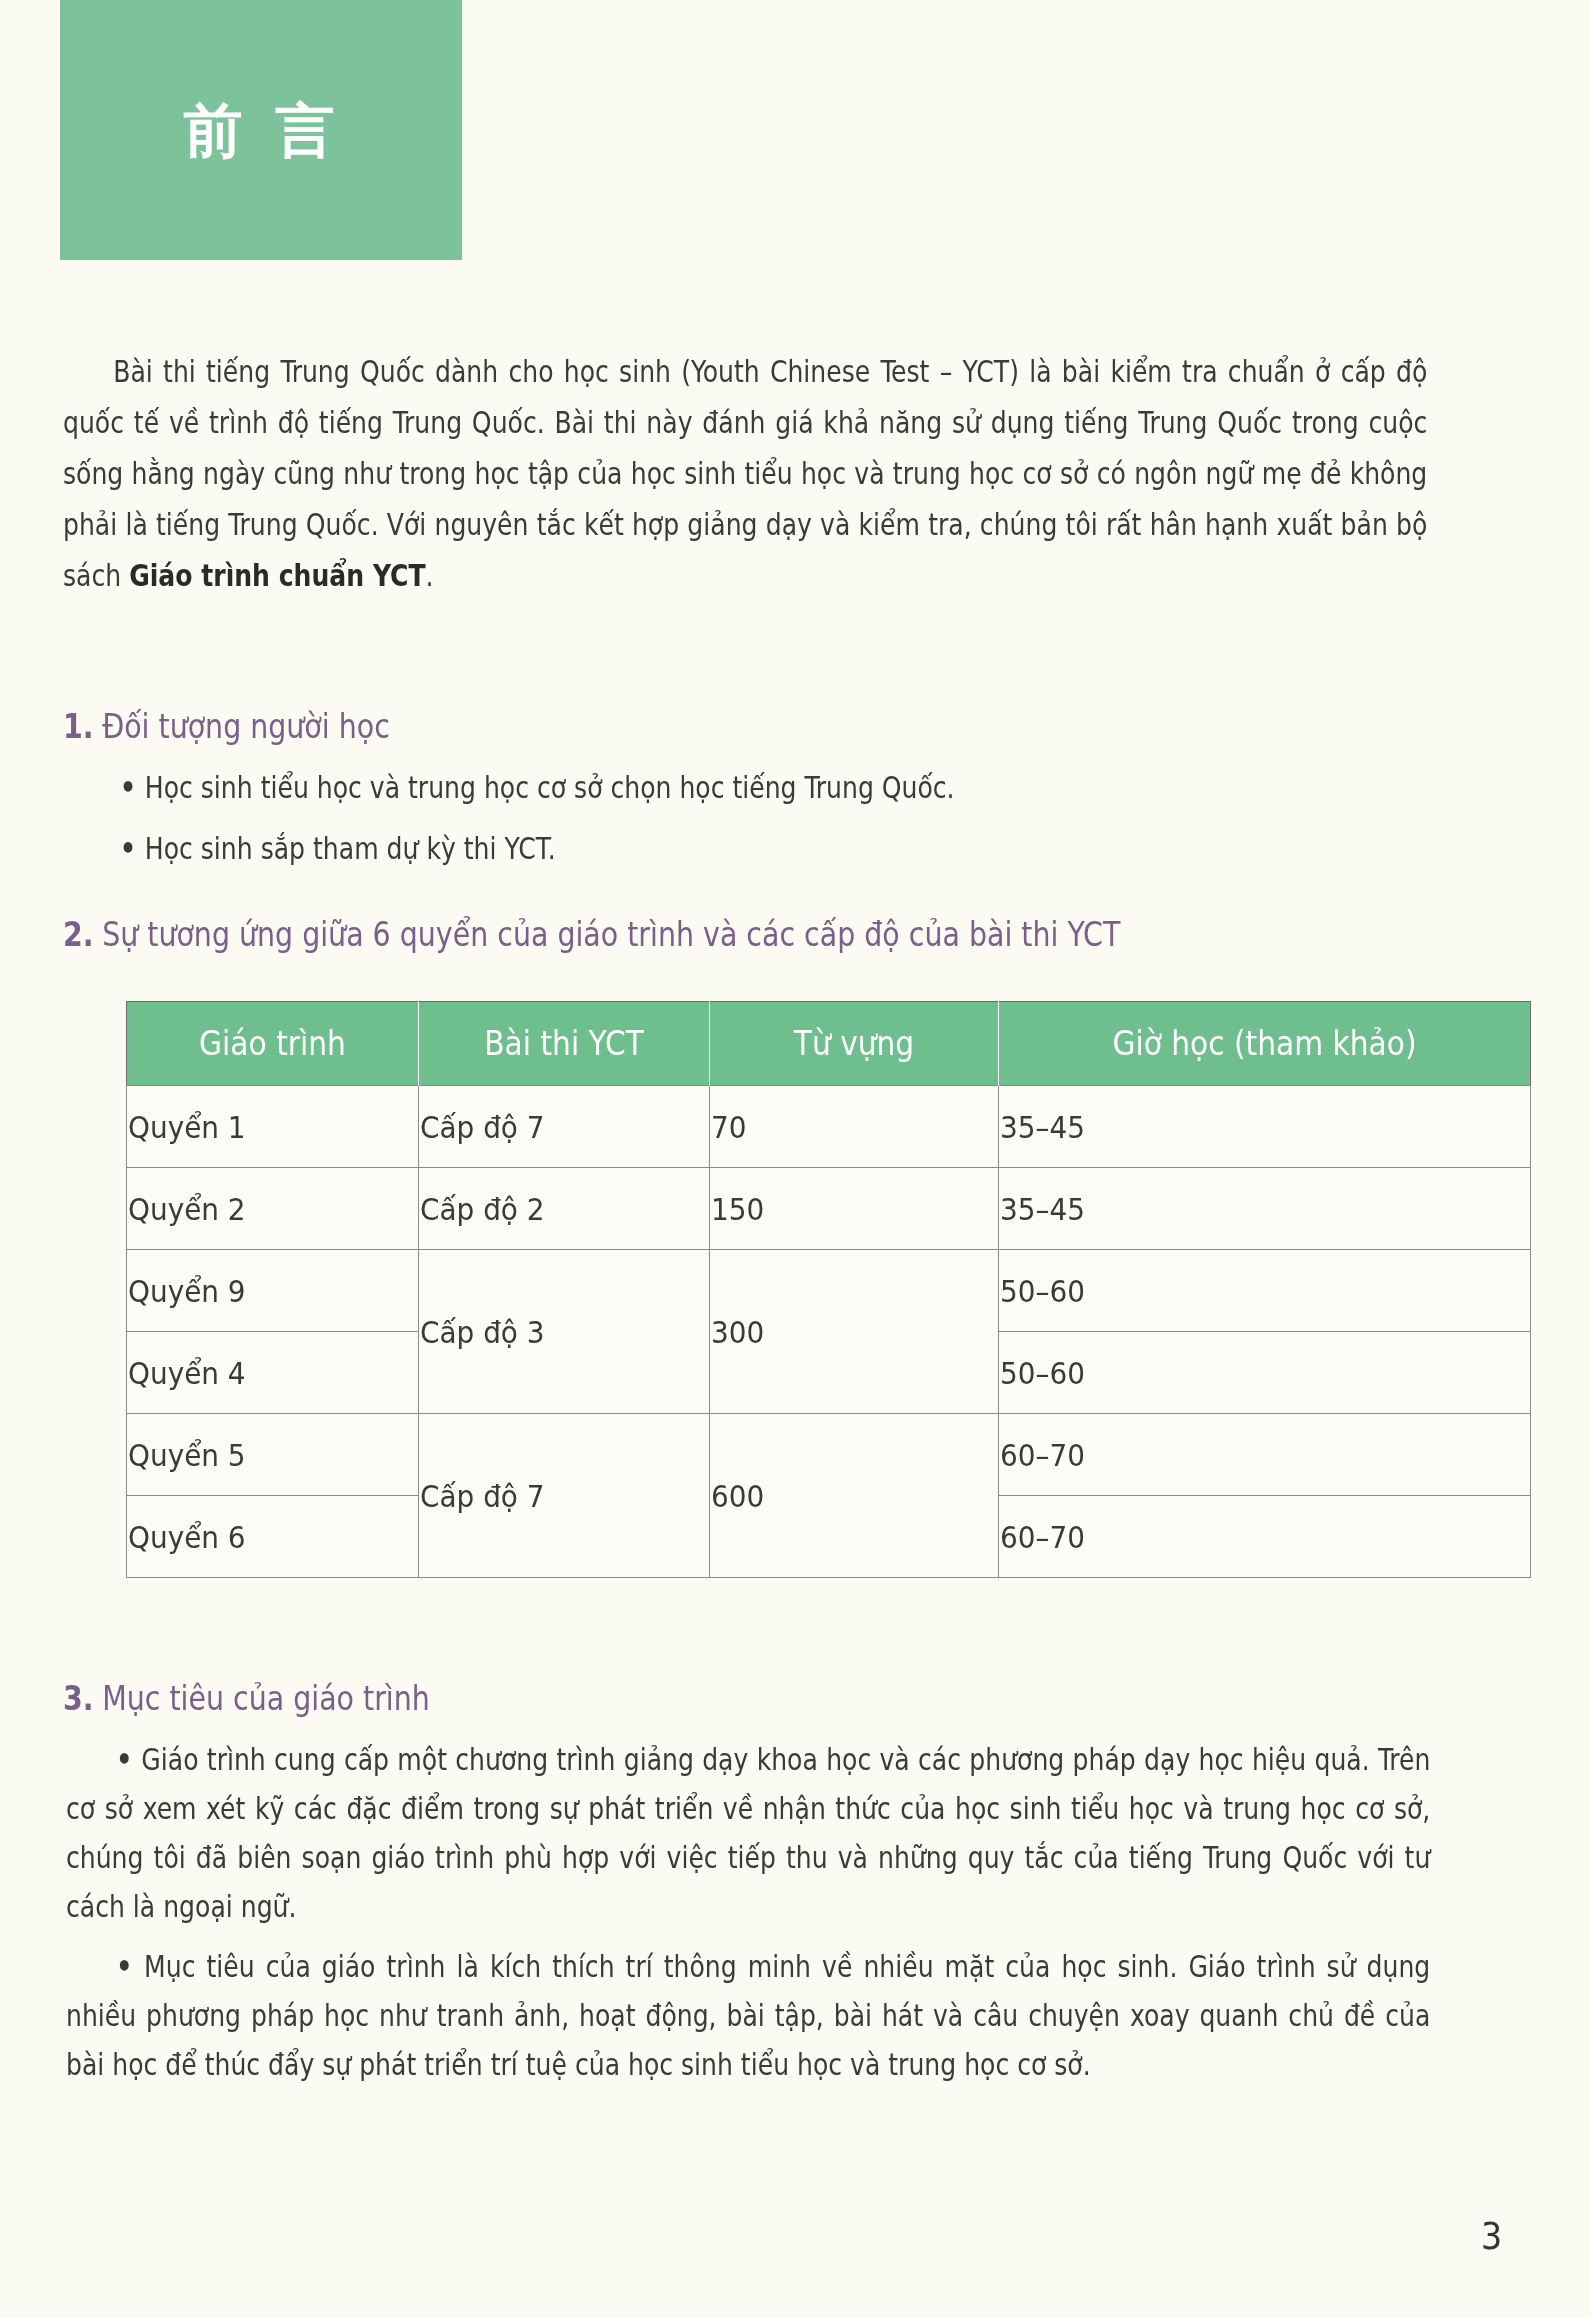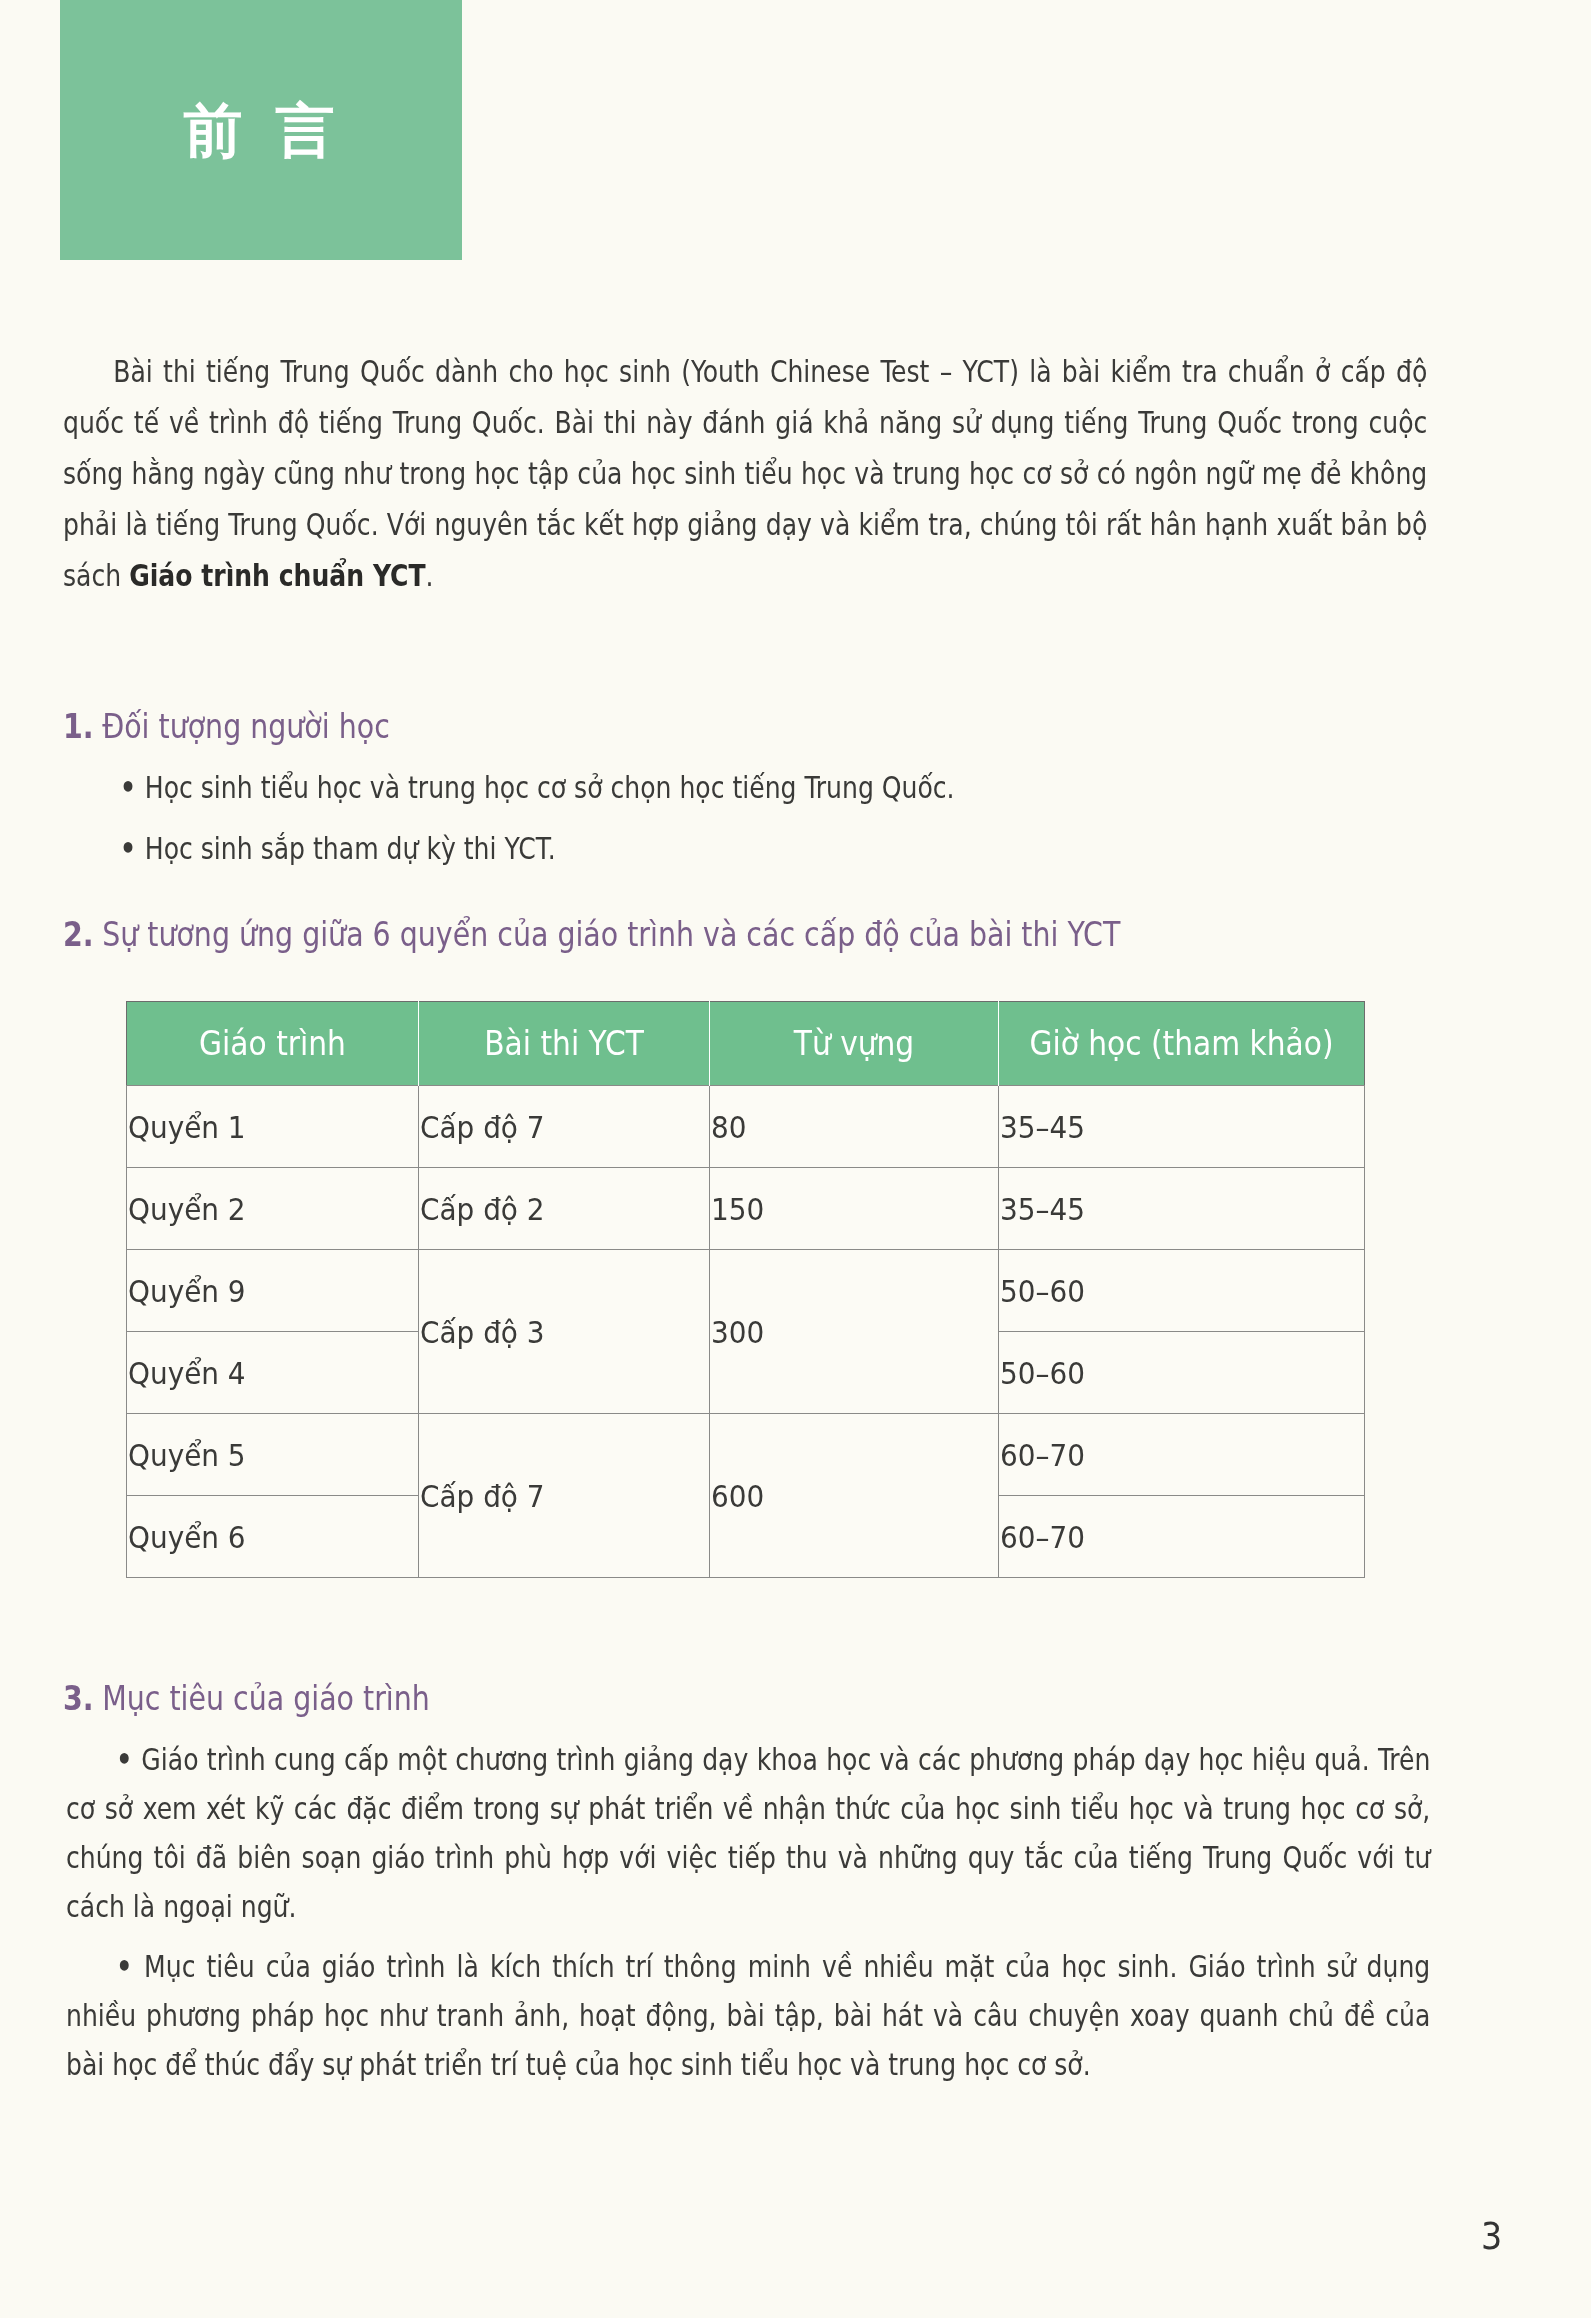--- a/index.html
+++ b/index.html
@@ -38,21 +38,21 @@
     transform: scaleX(0.93); transform-origin: left top;
     white-space: nowrap;
   }
   .heading .num { font-weight: bold; margin-right: 9.2px; }
   .bullets {
     position: absolute; left: 120px; font-size: 30px; line-height: 61px;
     transform: scaleX(0.93); transform-origin: left top; white-space: nowrap;
   }
   .bullet::before { content: "• "; font-weight: bold; }
   table.yct {
-    position: absolute; left: 126px; top: 1001px; width: 1239px;
+    position: absolute; left: 126px; top: 1001px; width: 1405px;
     border-collapse: collapse; font-size: 31px;
     border: 1.8px solid #6c6c6c;
   }
   table.yct th {
     background: #6fbf8e; color: #fff; font-weight: normal;
     height: 81px; font-size: 33px; border-left: 1.8px solid #fff;
   }
   table.yct th:first-child { border-left: none; }
   table.yct td {
     height: 79px; border: 1.4px solid #8a8a88;
@@ -98,21 +98,21 @@
       <th>Giáo trình</th>
       <th>Bài thi YCT</th>
       <th>Từ vựng</th>
       <th>Giờ học (tham khảo)</th>
     </tr>
   </thead>
   <tbody>
     <tr>
       <td style="width:289px">Quyển 1</td>
       <td style="width:288px">Cấp độ 7</td>
-      <td style="width:286px">80</td>
+      <td style="width:286px">70</td>
       <td>35–45</td>
     </tr>
     <tr>
       <td>Quyển 2</td>
       <td>Cấp độ 2</td>
       <td>150</td>
       <td>35–45</td>
     </tr>
     <tr>
       <td>Quyển 9</td>

